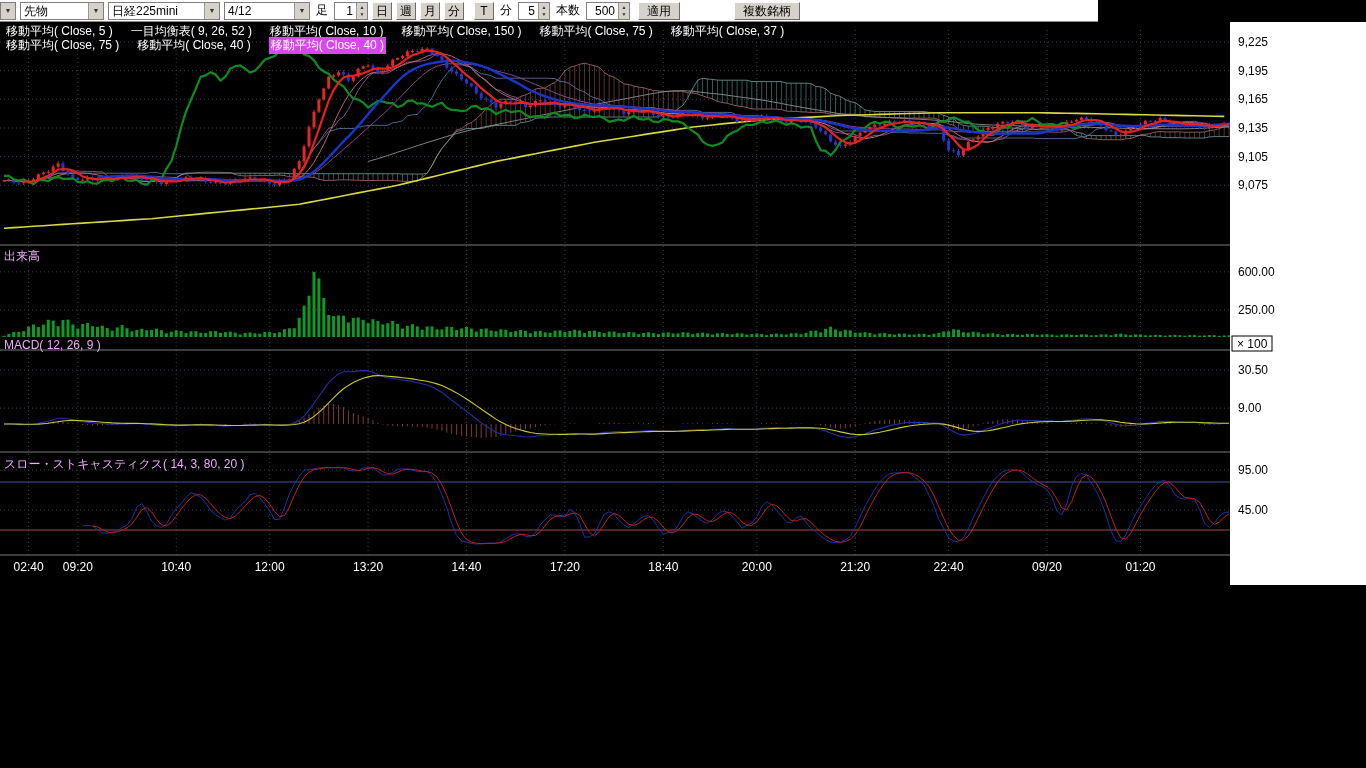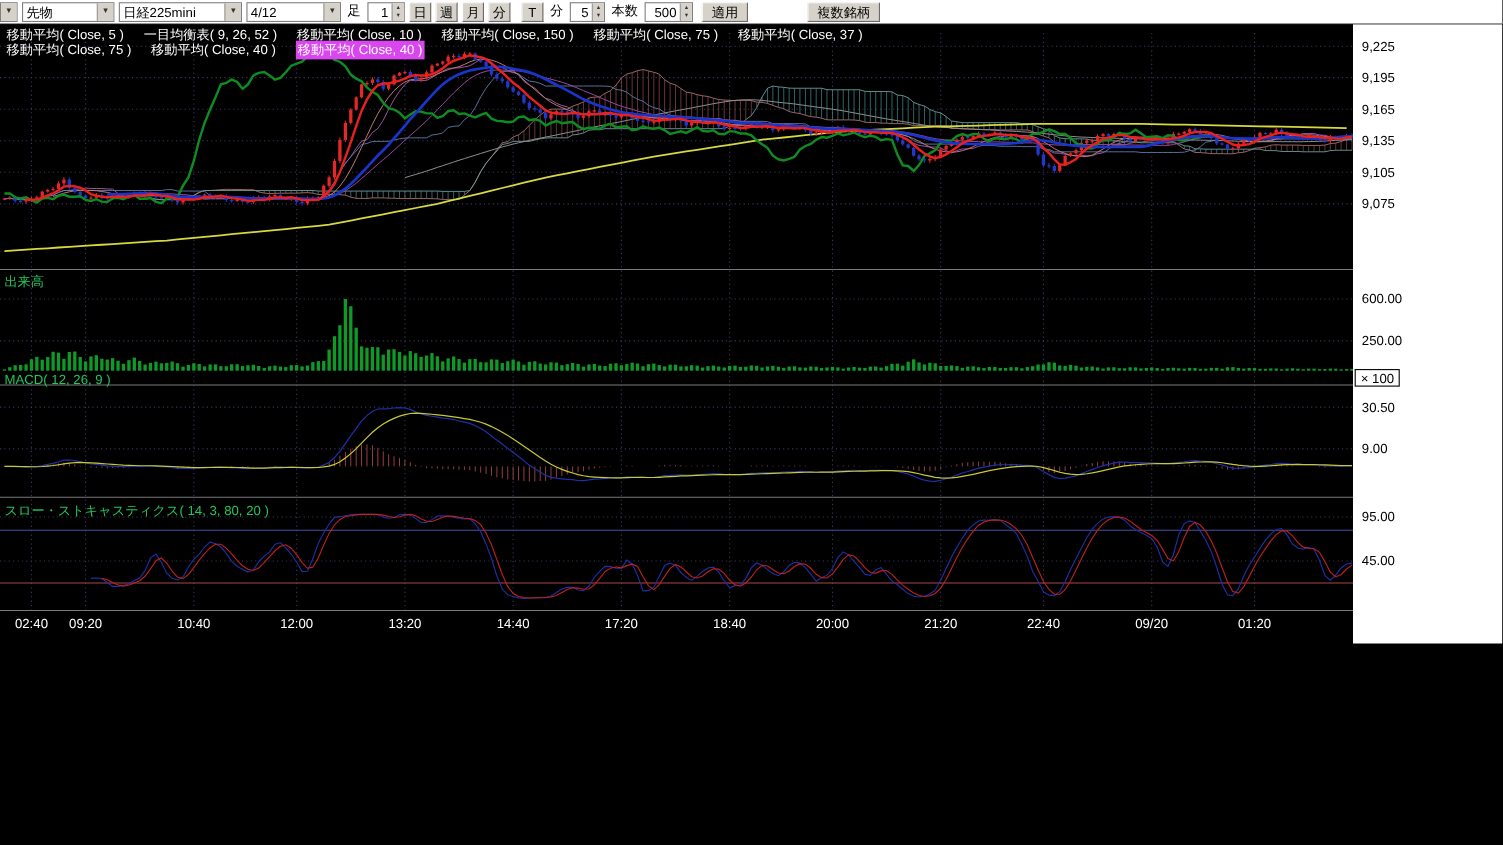--- a/index.html
+++ b/index.html
@@ -1,20 +1,20 @@
 <!DOCTYPE html>
 <html><head>
 <meta charset="utf-8">
 <style>
 *{box-sizing:border-box;margin:0;padding:0}
 body{background:#000}
 .app{position:relative;width:1366px;height:768px;background:#000;overflow:hidden;
      font-family:"Liberation Sans","DejaVu Sans",sans-serif;font-size:12px}
 
-.toolbar{position:absolute;top:0;left:0;width:1366px;height:22px;background:#fff;
+.toolbar{position:absolute;top:0;left:0;width:1098px;height:22px;background:#fff;
          border-bottom:1px solid #8a8a8a;display:flex;align-items:center;gap:4px;padding:1px 0}
 .combo{display:flex;height:18px;border:1px solid #7f7f7f;background:#fff;align-items:stretch}
 .cv{flex:1;line-height:16px;padding:0 3px;white-space:nowrap;overflow:hidden}
 .carr{width:15px;background:#d6d2ca;border-left:1px solid #999;font-size:7px;line-height:16px;text-align:center;color:#333}
 .c1{width:16px}.c1 .carr{border-left:none;width:100%}
 .c2{width:84px}.c3{width:112px}.c4{width:86px}
 .spin{display:flex;height:18px;border:1px solid #7f7f7f;background:#fff;align-items:stretch}
 .sv{flex:1;line-height:16px;padding:0 3px;text-align:right}
 .s1{width:34px}.s2{width:32px}.s3{width:44px}
 .sarr{width:11px;background:#d6d2ca;border-left:1px solid #999;display:flex;flex-direction:column;justify-content:center}
@@ -25,21 +25,21 @@
 .apply{margin-left:4px;padding:0 8px}
 .multi{margin-left:50px;padding:0 8px}
 .tlabel{margin:0 2px;white-space:nowrap}
 
 .chart-area{position:absolute;top:22px;left:0;width:1366px;height:746px;background:#000}
 #chart-svg{position:absolute;top:0;left:0}
 svg text{font-family:"Liberation Sans","DejaVu Sans",sans-serif}
 .legend{position:absolute;left:6px;display:flex;gap:18px;color:#fff;white-space:nowrap}
 .l1{top:1px}.l2{top:15px}
 .leg.sel{background:#d946ef;padding:0 2px}
-.plabel{position:absolute;left:4px;color:#22c55e;white-space:nowrap}
+.plabel{position:absolute;left:4px;color:#f0abfc;white-space:nowrap}
 </style>
 </head>
 <body>
 
 <div class="app">
 
   <div class="toolbar">
     <div class="combo c1">
       <span class="carr">▼</span>
     </div>

